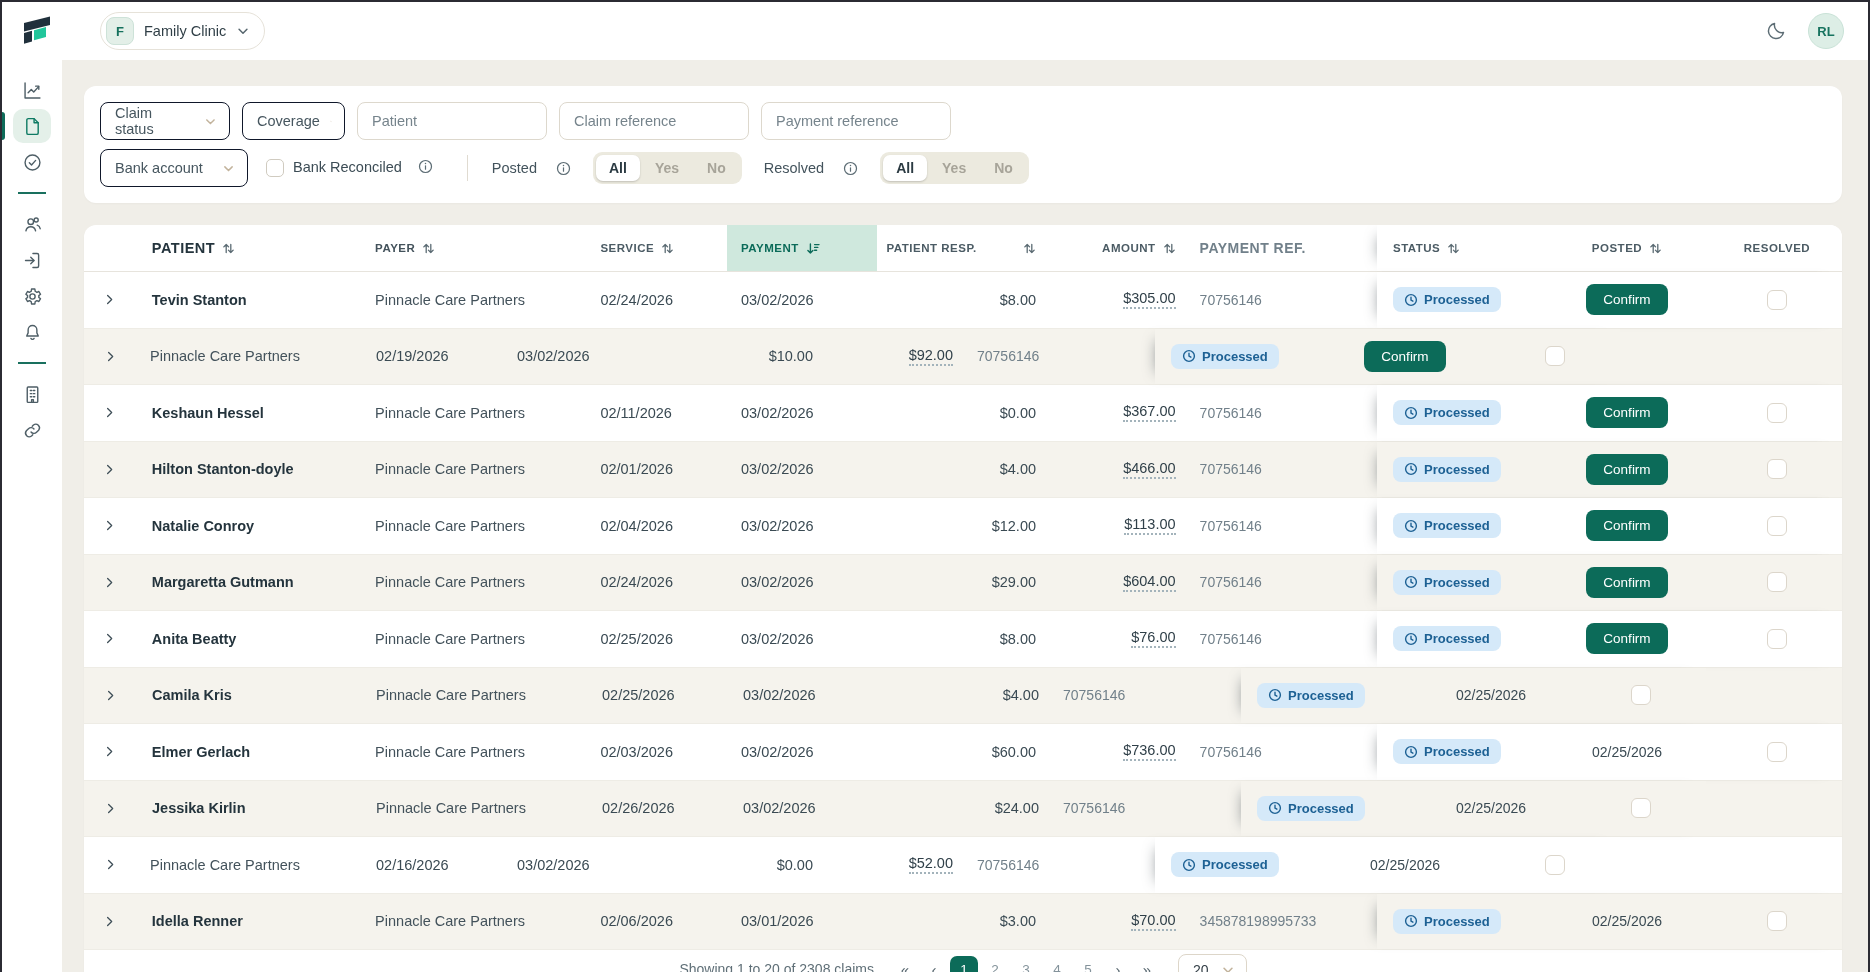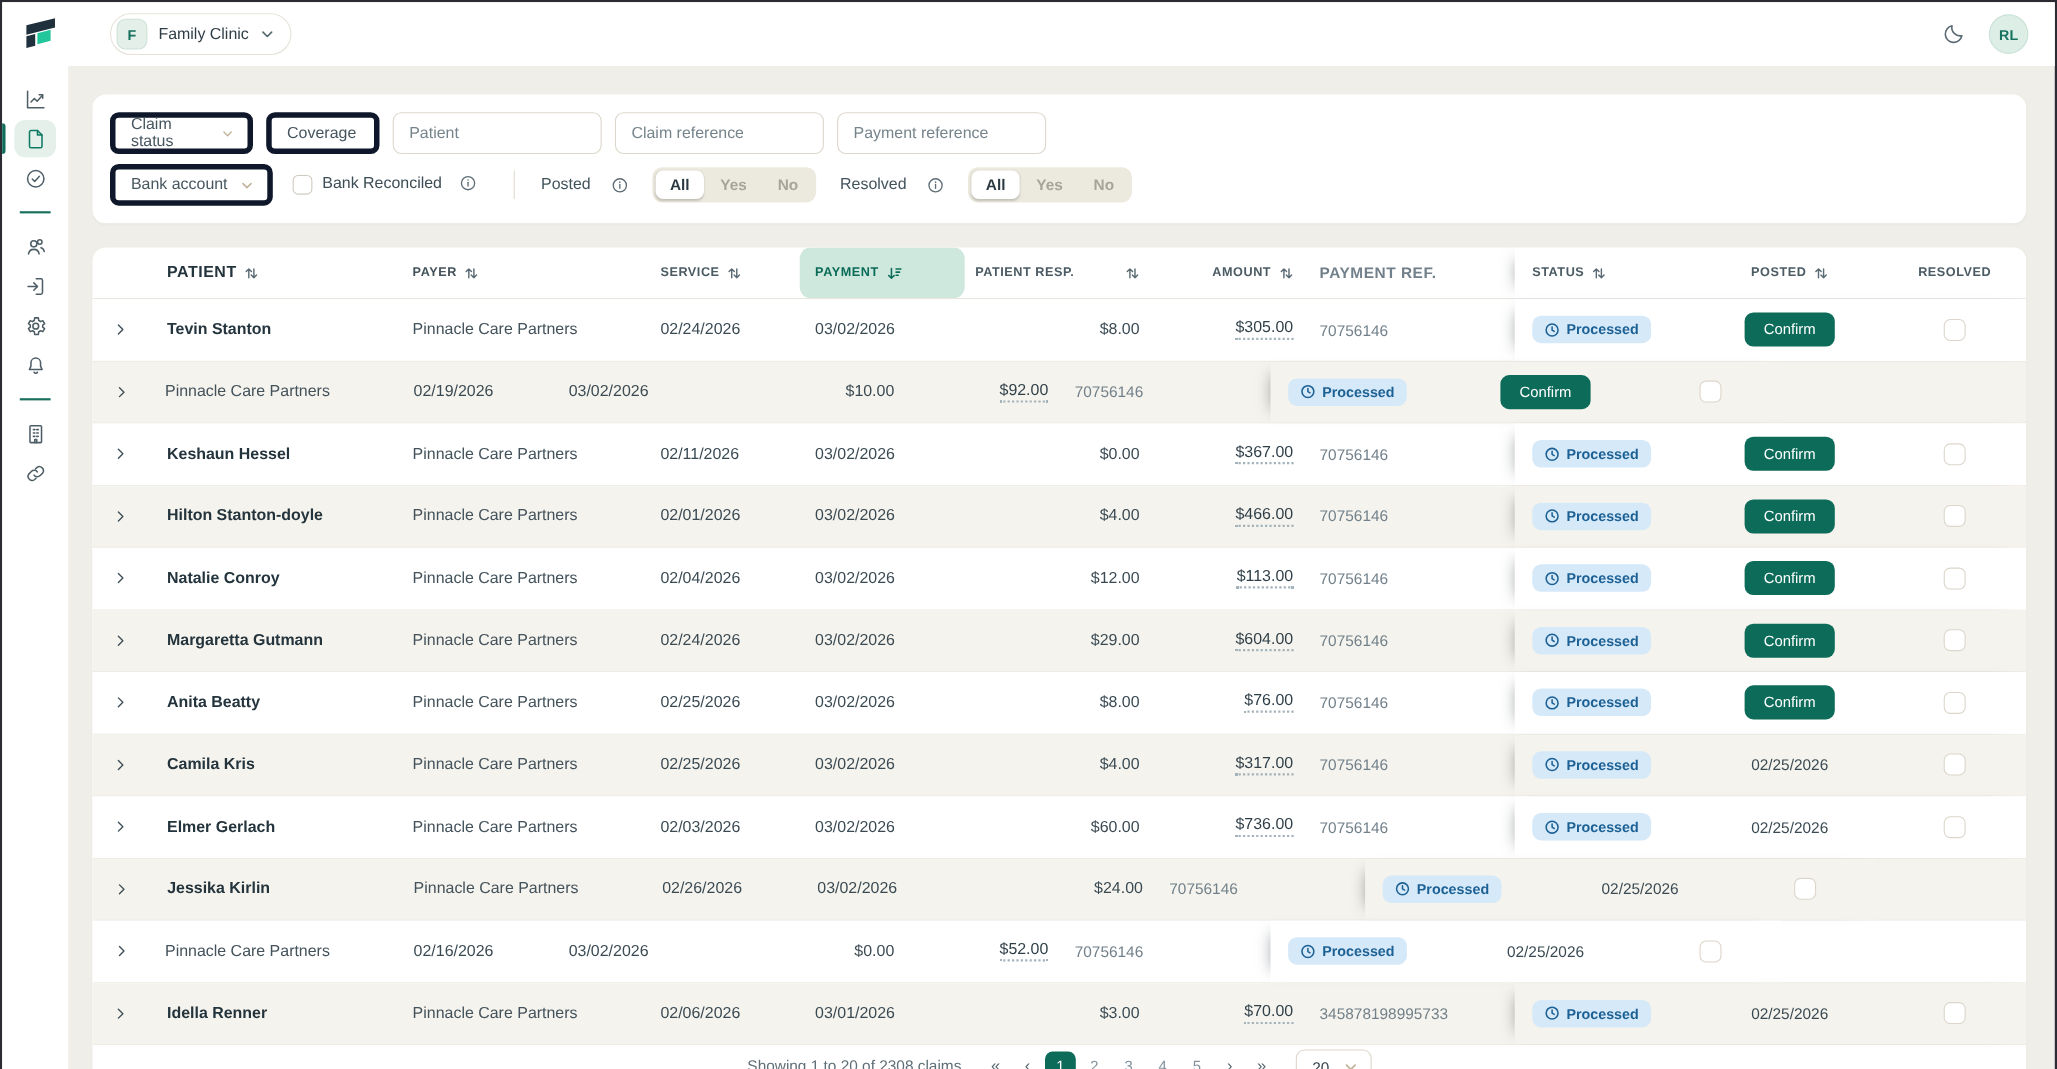--- a/index.html
+++ b/index.html
@@ -23,41 +23,41 @@
   .side-item .pad { width:38px; height:34px; border-radius:10px; display:flex; align-items:center; justify-content:center; }
   .side-item.active .pad { background:#e4f0e9; }
   .side-item.active .bar { position:absolute; left:0; top:4px; width:3px; height:28px; background:#0d6b59; border-radius:0 3px 3px 0; }
   .side-div { width:28px; height:2px; background:#19705e; margin:12px 0; }
 
   
   .main { flex:1; min-width:0; padding:26px 26px 0 22px; display:flex; flex-direction:column; }
 
   .filter-card { background:#fff; border-radius:12px; padding:16px; display:flex; flex-direction:column; gap:9px; box-shadow:0 1px 2px rgba(0,0,0,.03); flex:0 0 auto; }
   .filter-row { display:flex; align-items:center; gap:12px; }
-  .fselect { height:38px; border:5px solid #0f172a; border-radius:8px; background:#fff; display:inline-flex; align-items:center; justify-content:space-between; gap:10px; padding:0 12px 0 14px; font-size:14.5px; color:#46565f; cursor:pointer; }
+  .fselect { height:38px; border:1px solid #0f172a; border-radius:8px; background:#fff; display:inline-flex; align-items:center; justify-content:space-between; gap:10px; padding:0 12px 0 14px; font-size:14.5px; color:#46565f; cursor:pointer; }
   .w-claim { width:130px; } .w-cov { width:103px; } .w-bank { width:148px; }
   .finput { height:38px; width:190px; border:1px solid #ddd8cd; border-radius:8px; padding:0 14px; font-size:14.5px; color:#2f3e46; font-family:"Liberation Sans",sans-serif; outline:none; background:#fff; }
   .finput::placeholder { color:#76848c; }
   .w-wide { width:190px; }
   .check-group { display:flex; align-items:flex-start; gap:9px; margin-left:6px; cursor:pointer; }
   .checkbox { width:18px; height:18px; border:1px solid #d0cbc0; border-radius:5px; background:#fff; }
   .check-label { font-size:14.5px; color:#3c4c55; }
   .vdiv { width:1px; height:26px; background:#e0dbd1; margin:0 12px; }
   .toggle-label { font-size:14.5px; color:#43535c; }
   .info { display:flex; margin-left:7px; margin-right:10px; cursor:pointer; }
   .segment { background:#eceadf; border-radius:9px; padding:3px; display:flex; gap:2px; }
   .seg-opt { padding:5px 13px; border-radius:7px; font-size:14px; font-weight:600; color:#a7a499; border:none; background:transparent; cursor:pointer; }
   .seg-opt.active { background:#fff; color:#2b3a42; box-shadow:0 1px 2px rgba(0,0,0,.18); }
   .gap-lg { margin-left:10px; }
 
   
   .table-card { background:#fff; border-radius:12px 12px 0 0; margin-top:22px; flex:1; min-height:0; display:flex; flex-direction:column; overflow:hidden; box-shadow:0 1px 2px rgba(0,0,0,.03); }
   .thead { display:flex; height:47px; border-bottom:1px solid #e7e4dd; flex:0 0 auto; }
   .th { display:flex; align-items:center; gap:7px; padding:0 14px; font-size:11.5px; font-weight:700; letter-spacing:.5px; color:#4b5b64; }
-  .th.sorted { background:#cfe8dd; color:#0b6b59;border-radius:10px; }
+  .th.sorted { background:#cfe8dd; color:#0b6b59; }
   .row { display:flex; height:56.5px; align-items:stretch; border-bottom:1px solid #eeece5; background:#ffffff; }
   .row.striped { background:#f5f3ed; }
   .cell { display:flex; align-items:center; padding:0 14px; font-size:14.5px; color:#3a4a53; }
   .c-exp { width:52px; justify-content:center; padding:0; }
   .c-patient { width:226px; padding-left:16px; font-weight:700; color:#24343d; font-size:14.5px; }
   .c-payer { width:226px; color:#43525b; }
   .c-service { width:141px; }
   .c-payment { width:150px; }
   .c-presp { width:170px; justify-content:flex-end; padding-right:10px; }
   .c-amount { width:140px; justify-content:flex-end; padding-right:10px; }
@@ -591,23 +591,20 @@
                   <svg width="15" height="15" viewBox="0 0 24 24" fill="none" stroke="#3e4e57" stroke-width="2" stroke-linecap="round" stroke-linejoin="round">
                     <path d="M9 5.5l6.5 6.5L9 18.5"></path>
                   </svg>
                 </button>
               </div>
               <div class="cell c-patient">Camila Kris</div>
               <div class="cell c-payer">Pinnacle Care Partners</div>
               <div class="cell c-service">02/25/2026</div>
               <div class="cell c-payment">03/02/2026</div>
               <div class="cell c-presp">$4.00</div>
-              <div class="cell c-amount">
-                <span class="amount-text">$317.00</span>
-              </div>
               <div class="cell c-pref">70756146</div>
               <div class="sticky-right">
                 <div class="cell c-status">
                   <span class="badge">
                     <svg width="14" height="14" viewBox="0 0 14 14" fill="none" stroke="#1d6194" stroke-width="1.4" stroke-linecap="round">
                       <circle cx="7" cy="7" r="5.4"></circle>
                       <path d="M7 4.2V7l1.9 1.2"></path>
                     </svg>
                     <span>Processed</span>
                   </span>

